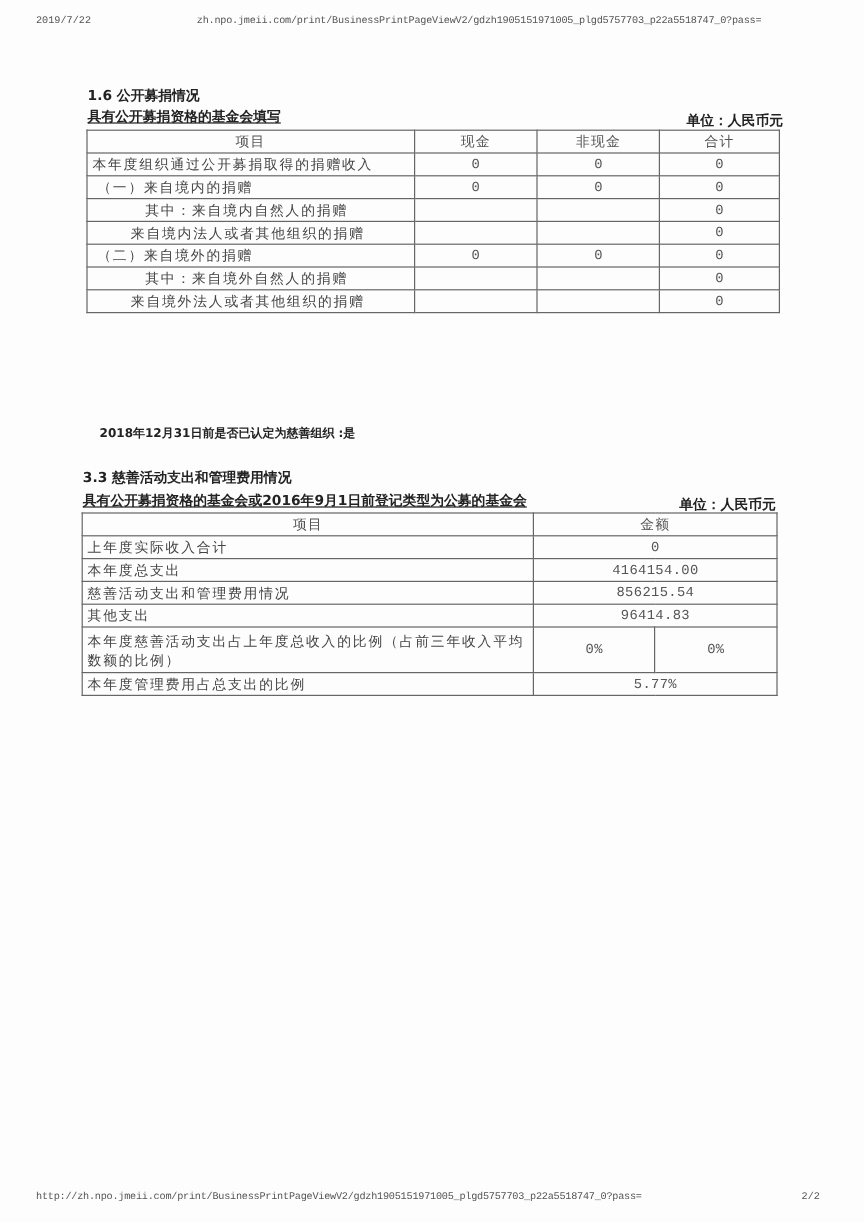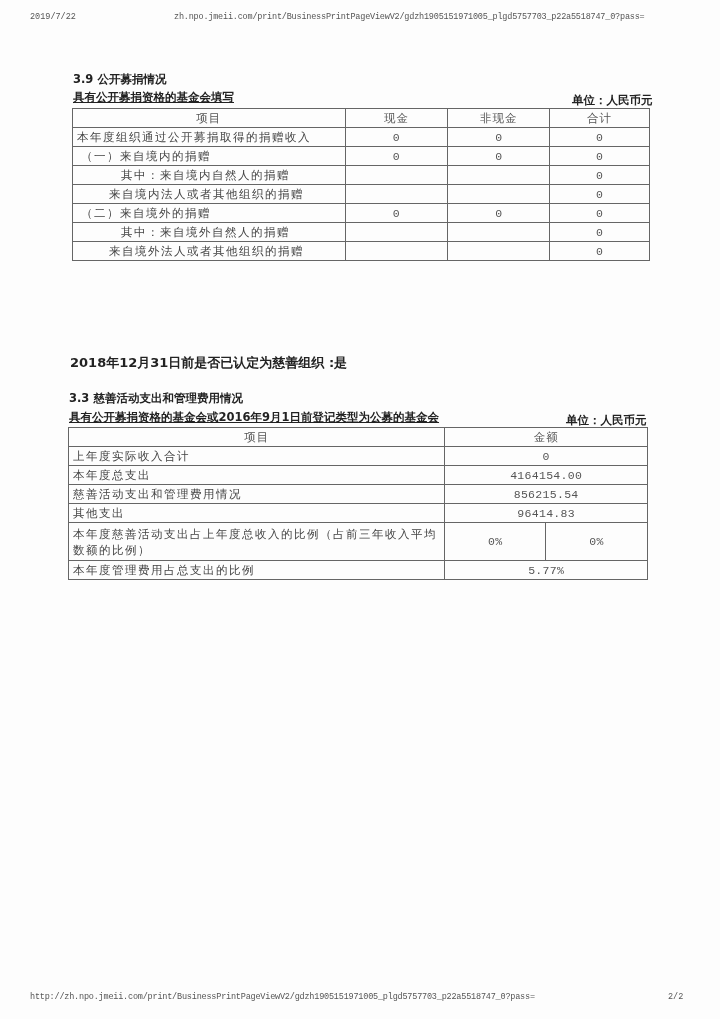--- a/index.html
+++ b/index.html
@@ -1,21 +1,21 @@
 <!DOCTYPE html>
 <html><head>
 <meta charset="utf-8">
 <style>
   * { box-sizing: border-box; margin: 0; padding: 0; }
   html, body { width: 720px; height: 1019px; background: #fdfdfd; overflow: hidden; }
   body { position: relative; font-family: "DejaVu Serif", "Liberation Serif", serif; color: #333; }
 
   .print-header { position: absolute; top: 12px; left: 0; width: 720px; height: 14px; font-family: "Liberation Mono", "DejaVu Sans Mono", monospace; font-size: 8.5px; color: #555; }
   .print-header .date { position: absolute; left: 30px; top: 0; }
-  .print-header .url { position: absolute; left: 174px; top: 0; letter-spacing: -0.2px; }
+  .print-header .url { position: absolute; left: 164px; top: 0; letter-spacing: -0.2px; }
 
   .print-footer { position: absolute; top: 992px; left: 0; width: 720px; font-family: "Liberation Mono", "DejaVu Sans Mono", monospace; font-size: 8.5px; color: #555; }
   .print-footer .url { position: absolute; left: 30px; top: 0; letter-spacing: -0.2px; }
   .print-footer .page { position: absolute; left: 668px; top: 0; }
 
   .bold { font-family: "DejaVu Sans", "Liberation Sans", sans-serif; font-weight: bold; color: #222; }
 
   .sec-title { position: absolute; font-size: 11.5px; }
   .sub-title { position: absolute; font-size: 11.5px; text-decoration: underline; text-underline-offset: 1px; }
   .unit { position: absolute; font-size: 11.5px; }
@@ -23,32 +23,32 @@
   table.grid { position: absolute; border-collapse: collapse; border: 1.6px solid #555; }
   table.grid td { border: 1px solid #666; font-size: 11.5px; color: #444; height: 19px; vertical-align: middle; letter-spacing: 1.5px; }
   table.grid td.c { text-align: center; letter-spacing: 0.5px; }
   table.grid td.l { text-align: left; padding-left: 4px; }
   table.grid td.ind1 { padding-left: 8px; }
   table.grid td.ind2 { padding-left: 48px; }
   table.grid td.ind3 { padding-left: 36px; }
   table.grid td.num { font-family: "Liberation Mono", "DejaVu Sans Mono", monospace; font-size: 11.5px; color: #555; letter-spacing: 0.3px; }
   table.grid td.hd { color: #555; letter-spacing: 1px; }
 
-  .cert-line { position: absolute; font-size: 13px; }
+  .cert-line { position: absolute; font-size: 10px; margin-left: 13px; }
   td.two-line { line-height: 16px; padding-top: 1px; padding-bottom: 1px; }
 </style>
 </head>
 <body>
 
 <div class="print-header">
   <span class="date">2019/7/22</span>
   <span class="url">zh.npo.jmeii.com/print/BusinessPrintPageViewV2/gdzh1905151971005_plgd5757703_p22a5518747_0?pass=</span>
 </div>
 
-<div class="sec-title bold" style="left:73px; top:72px;">3.9 公开募捐情况</div>
+<div class="sec-title bold" style="left:73px; top:72px;">1.6 公开募捐情况</div>
 <div class="sub-title bold" style="left:73px; top:90px;">具有公开募捐资格的基金会填写</div>
 <div class="unit bold" style="left:572px; top:93px;">单位：人民币元</div>
 
 <table class="grid" style="left:72px; top:108px; width:578px;">
   <colgroup>
     <col style="width:273px">
       <col style="width:103px">
       <col style="width:102px">
       <col style="width:100px">
   </colgroup>

